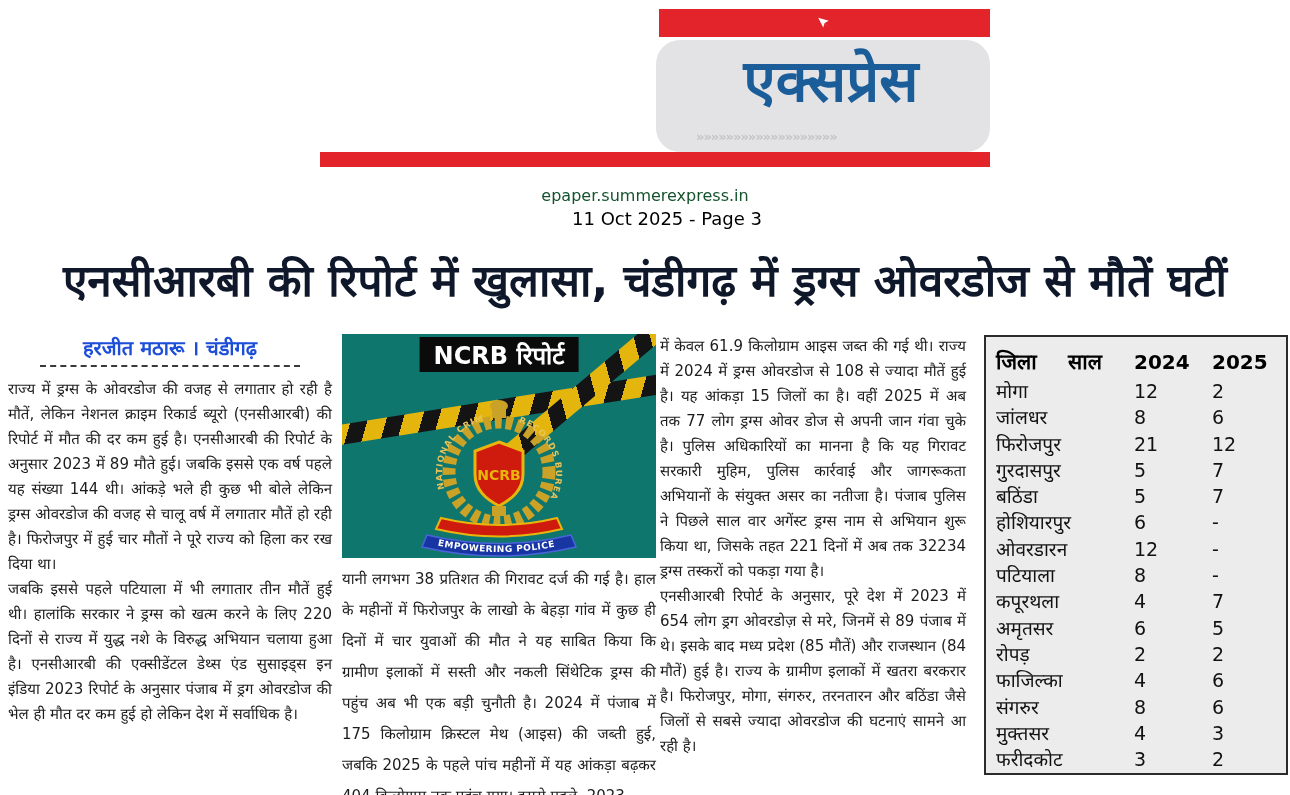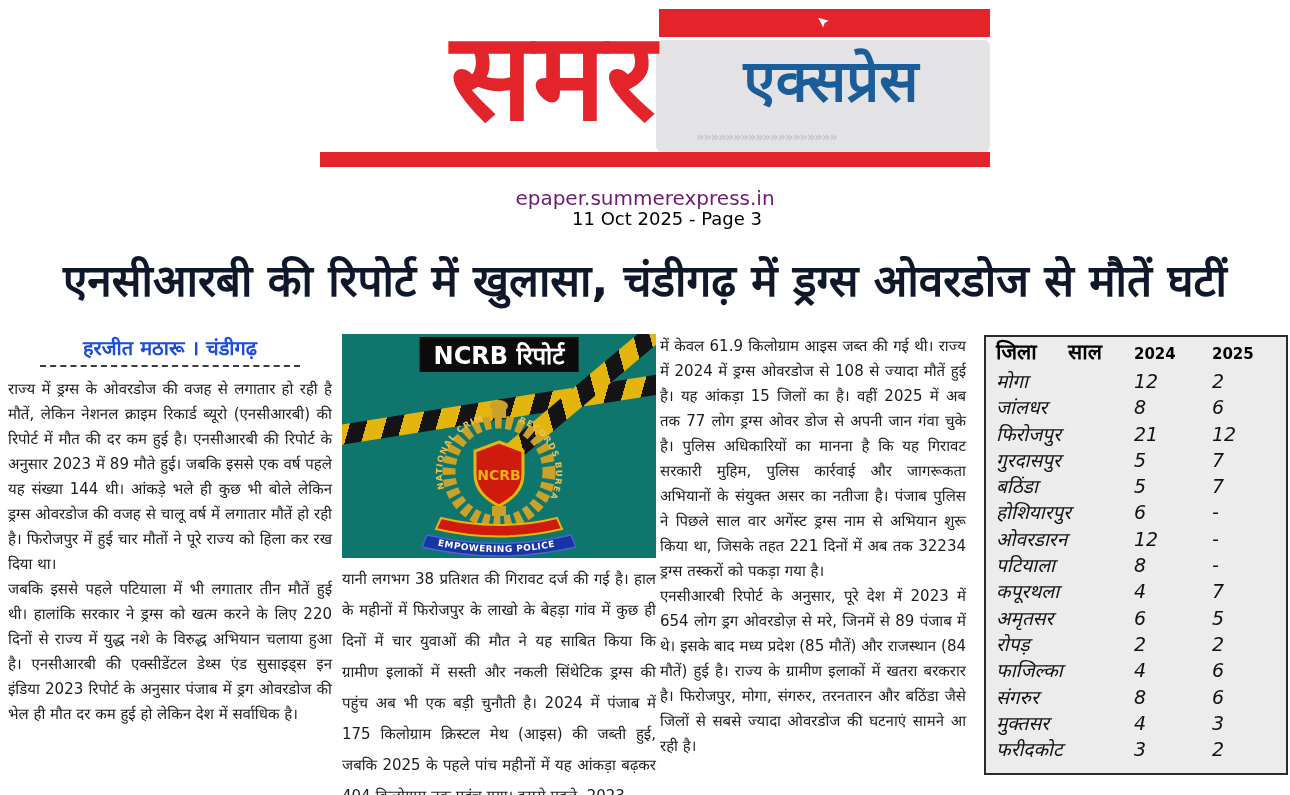--- a/index.html
+++ b/index.html
@@ -9,29 +9,29 @@
 
   
   .url-banner { position:absolute; left:659px; top:9px; width:331px; height:28px;
     background:#e3242b; color:#fff; display:flex; align-items:center; justify-content:center;
     gap:10px; font-weight:bold; font-size:17px; letter-spacing:.3px; z-index:3; cursor:pointer; }
   .cursor-svg { width:13px; height:15px; display:block; }
   .logo-samar { position:absolute; left:318px; top:4px; width:470px; height:150px; z-index:2;
     color:#e3242b; font-weight:bold; font-size:122px; line-height:146px; text-align:center;
     font-family:"DejaVu Sans","Liberation Sans",sans-serif; }
   .gray-box { position:absolute; left:656px; top:40px; width:334px; height:112px;
-    background:#e3e3e5; border-radius:6px; z-index:1; }
+    background:#e3e3e5; border-radius:24px; z-index:1; }
   .logo-express { position:absolute; left:30px; top:2px; width:290px; text-align:center;
     color:#1a5d99; font-weight:bold; font-size:58px; line-height:78px; }
   .chevrons { position:absolute; left:40px; bottom:8px; color:#c4c4c7; font-size:13px;
     font-weight:bold; letter-spacing:-1px; }
   .red-bar { position:absolute; left:320px; top:152px; width:670px; height:15px; background:#e3242b; }
 
   .epaper-line { position:absolute; top:186px; left:0; width:100%; text-align:center;
-    font-size:20px; color:#701a75; }
+    font-size:16px; color:#14532d; }
   .date-line  { position:absolute; top:208px; left:0; width:100%; text-align:center;
     font-size:18px; color:#000;padding-left:44px; }
 
   
   .headline { position:absolute; top:246px; left:0; width:1290px; text-align:center;
     font-size:44px; font-weight:800; color:#0f172a; white-space:nowrap; line-height:70px; }
 
   
   .col { position:absolute; top:334px; }
   .col1 { left:8px;  width:324px; }
@@ -52,46 +52,45 @@
     background:#0b0b0b; color:#fff; font-size:24px; font-weight:600; padding:1px 14px;
     white-space:nowrap; z-index:4; }
   .tape { position:absolute; height:20px;
     background:repeating-linear-gradient(115deg,#141414 0 16px,#e4b60d 16px 34px); }
   .tape1 { top:62px; left:-30px; width:420px; transform:rotate(-9deg); }
   .tape2 { top:38px; right:-70px; width:260px; transform:rotate(-40deg); }
   .emblem { position:absolute; left:50%; bottom:0; transform:translateX(-50%); z-index:3; }
 
   
   .tablebox { position:absolute; left:984px; top:335px; width:304px; height:440px;
-    background:#ececec; border:2px solid #2b2b2b; padding:0 4px 4px 10px; }
+    background:#ececec; border:2px solid #2b2b2b; padding:10px 4px 4px 10px; }
   .thead { display:grid; grid-template-columns:72px 66px 78px 1fr; align-items:baseline;
     font-weight:bold; color:#000; margin-bottom:3px; }
   .thead .h-dev { font-size:21px; }
-  .thead .h-num { font-size:15px; }
+  .thead .h-num { font-size:20px; }
   .tbody { }
   .trow { display:grid; grid-template-columns:138px 78px 1fr; line-height:26.3px;
-    font-size:19px; color:#111;font-style:italic; }
+    font-size:19px; color:#111; }
 </style>
 </head>
 <body>
 
 <div id="page">
 
   <div class="url-banner">
     <svg class="cursor-svg" viewBox="0 0 13 15">
       <path d="M12 13 L6.2 7.2 L11 5.4 L1 1 L4.6 11.4 L6.4 7.4 Z" fill="#ffffff" transform="rotate(-8 6 7)"></path>
     </svg>
   </div>
 
   <div class="gray-box">
     <div class="logo-express">एक्सप्रेस</div>
     <div class="chevrons">»»»»»»»»»»»»»»»»»»»</div>
   </div>
 
-  <div class="logo-samar">समर</div>
   <div class="red-bar"></div>
 
   <div class="epaper-line">epaper.summerexpress.in</div>
   <div class="date-line">11 Oct 2025 - Page 3</div>
 
   <div class="headline">एनसीआरबी की रिपोर्ट में खुलासा, चंडीगढ़ में ड्रग्स ओवरडोज से मौतें घटीं</div>
 
   <div class="col col1">
     <div class="byline">हरजीत मठारू । चंडीगढ़</div>
     <div class="byline-divider"></div>

